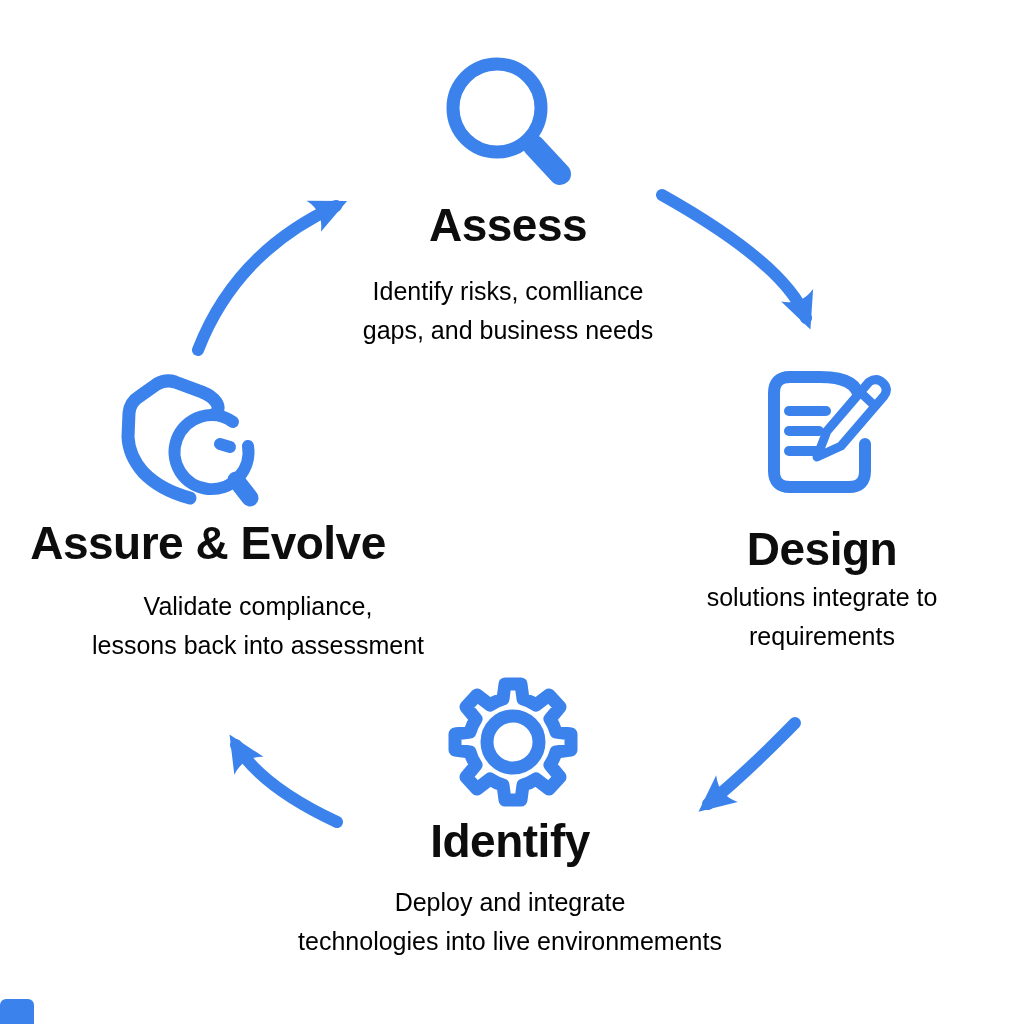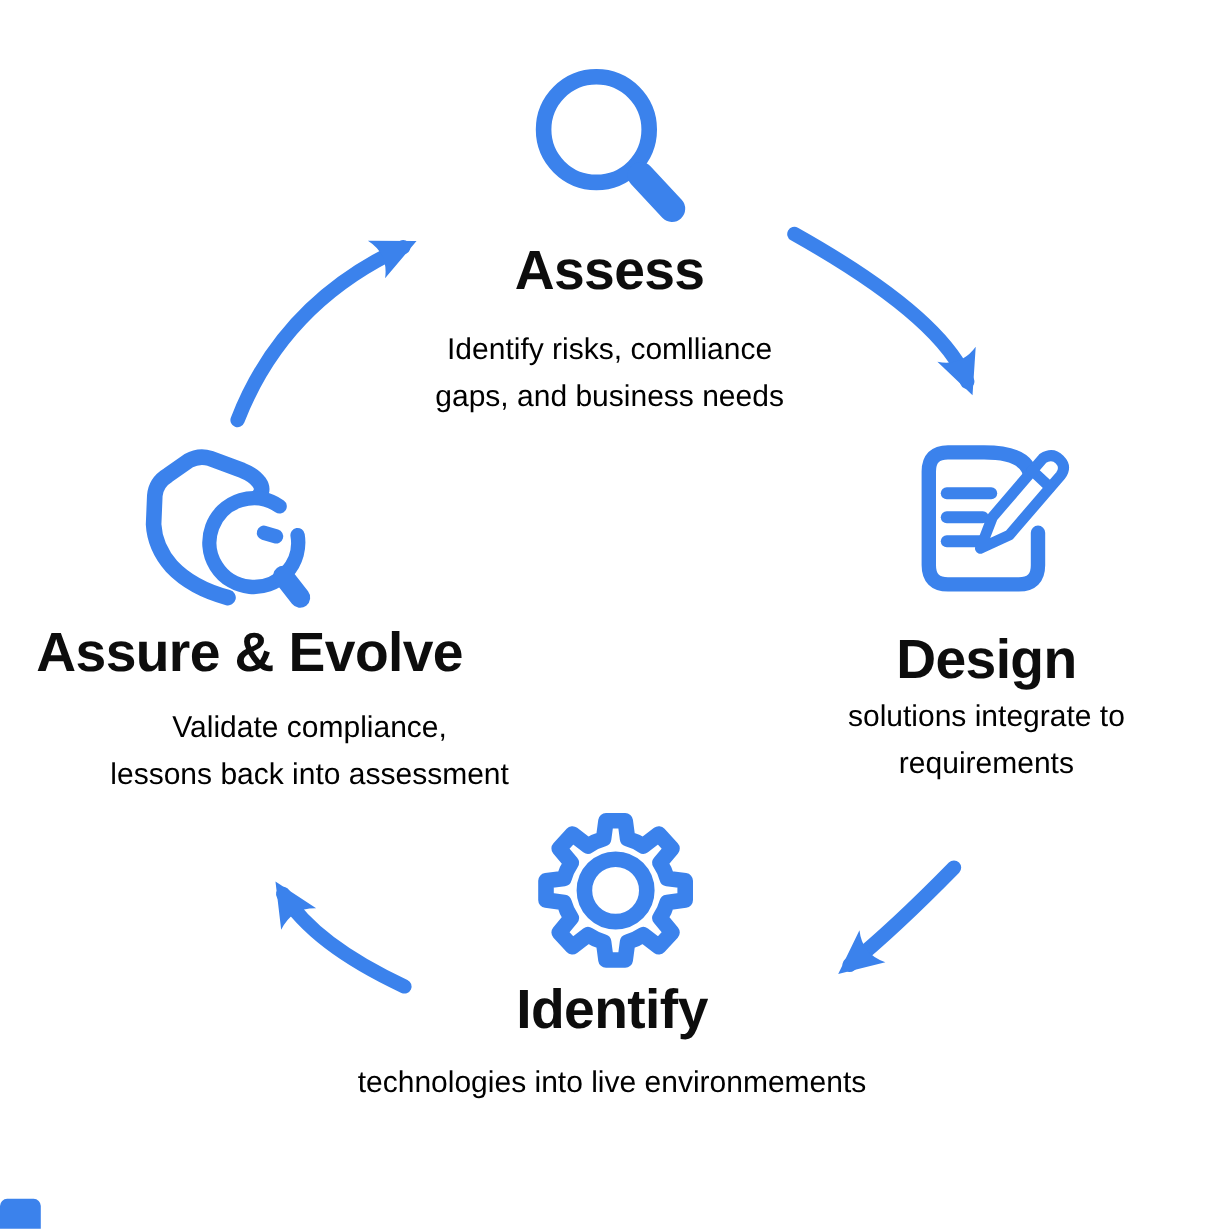--- a/index.html
+++ b/index.html
@@ -99,20 +99,21 @@
   </div>
 
   <h2 class="stage stage-title stage-design-title">Design</h2>
   <div class="stage stage-desc stage-design-desc">
     <div class="desc-line">solutions integrate to</div>
     <div class="desc-line">requirements</div>
   </div>
 
   <h2 class="stage stage-title stage-implement-title">Identify</h2>
   <div class="stage stage-desc stage-implement-desc">
+    <div class="desc-line">Deploy and integrate</div>
     <div class="desc-line">technologies into live environmements</div>
   </div>
 
   <h2 class="stage stage-title stage-assure-title">Assure &amp; Evolve</h2>
   <div class="stage stage-desc stage-assure-desc">
     <div class="desc-line">Validate compliance,</div>
     <div class="desc-line">lessons back into assessment</div>
   </div>
 
   <div class="corner-artifact"></div>

